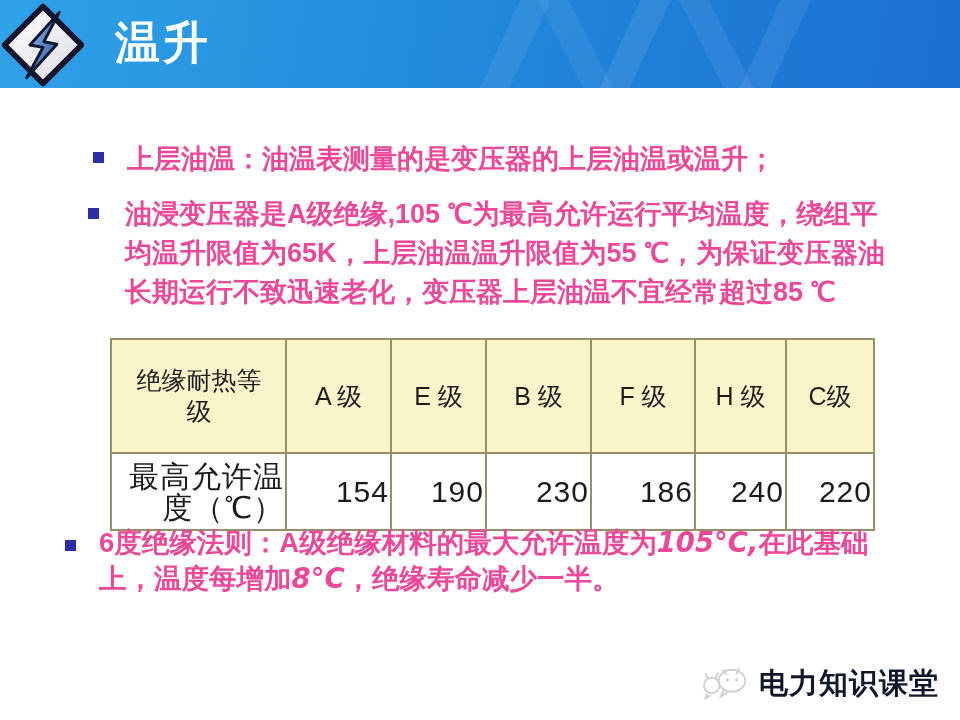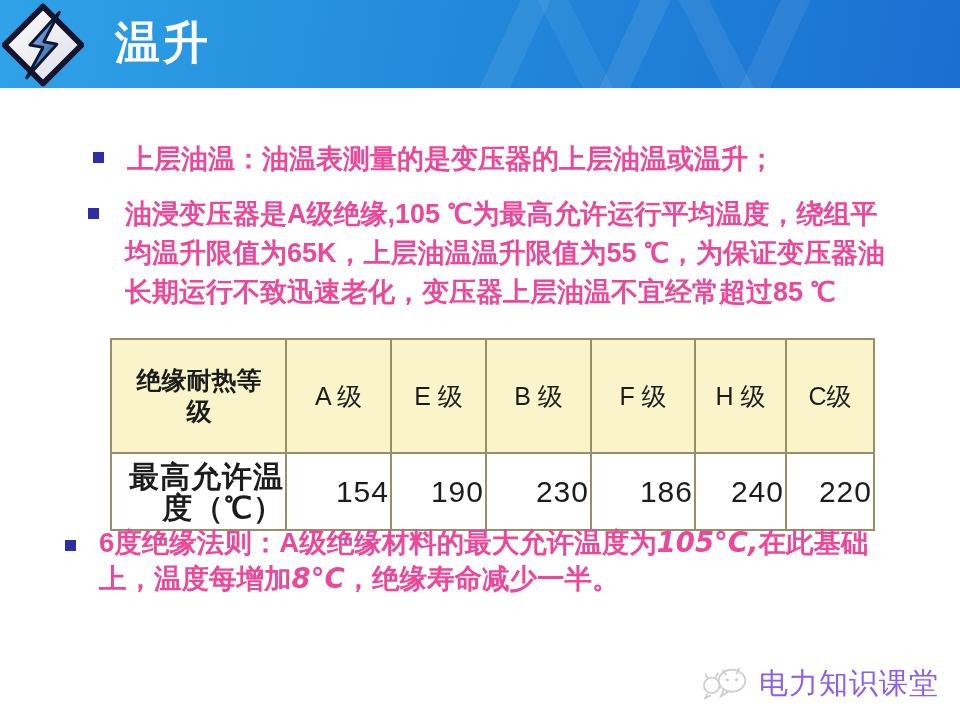--- a/index.html
+++ b/index.html
@@ -42,28 +42,28 @@
   .heat-table{
     position:absolute;left:110px;top:338px;border-collapse:collapse;
     table-layout:fixed;
   }
   .heat-table td{
     border:2px solid #95906a;color:#1c1c1c;vertical-align:middle;
     white-space:pre-line;overflow:hidden;
   }
   .heat-table tr.r1 td{background:#faf4ca;height:110px;font-size:25px;line-height:31px;text-align:center;}
   .heat-table tr.r2 td{background:#ffffff;height:73px;font-size:30px;text-align:right;letter-spacing:1px;}
-  .heat-table td.c0{text-align:left;padding-left:2px;font-size:25px;line-height:31px;letter-spacing:0;font-weight:bold;}
+  .heat-table td.c0{text-align:left;padding-left:2px;font-size:25px;line-height:31px;letter-spacing:0;}
 
   
   .watermark{
     position:absolute;left:698px;top:652px;display:flex;align-items:center;gap:6px;
   }
   .wm-text{
-    font-size:29px;font-weight:400;color:#8b5cf6;letter-spacing:1px;
+    font-size:29px;font-weight:700;color:#0f172a;letter-spacing:1px;
     text-shadow:1px 1px 0 #ffffff;
     margin-top:12px;
   }
 </style>
 </head>
 <body>
 
 <div class="slide">
 
   <div class="header">

